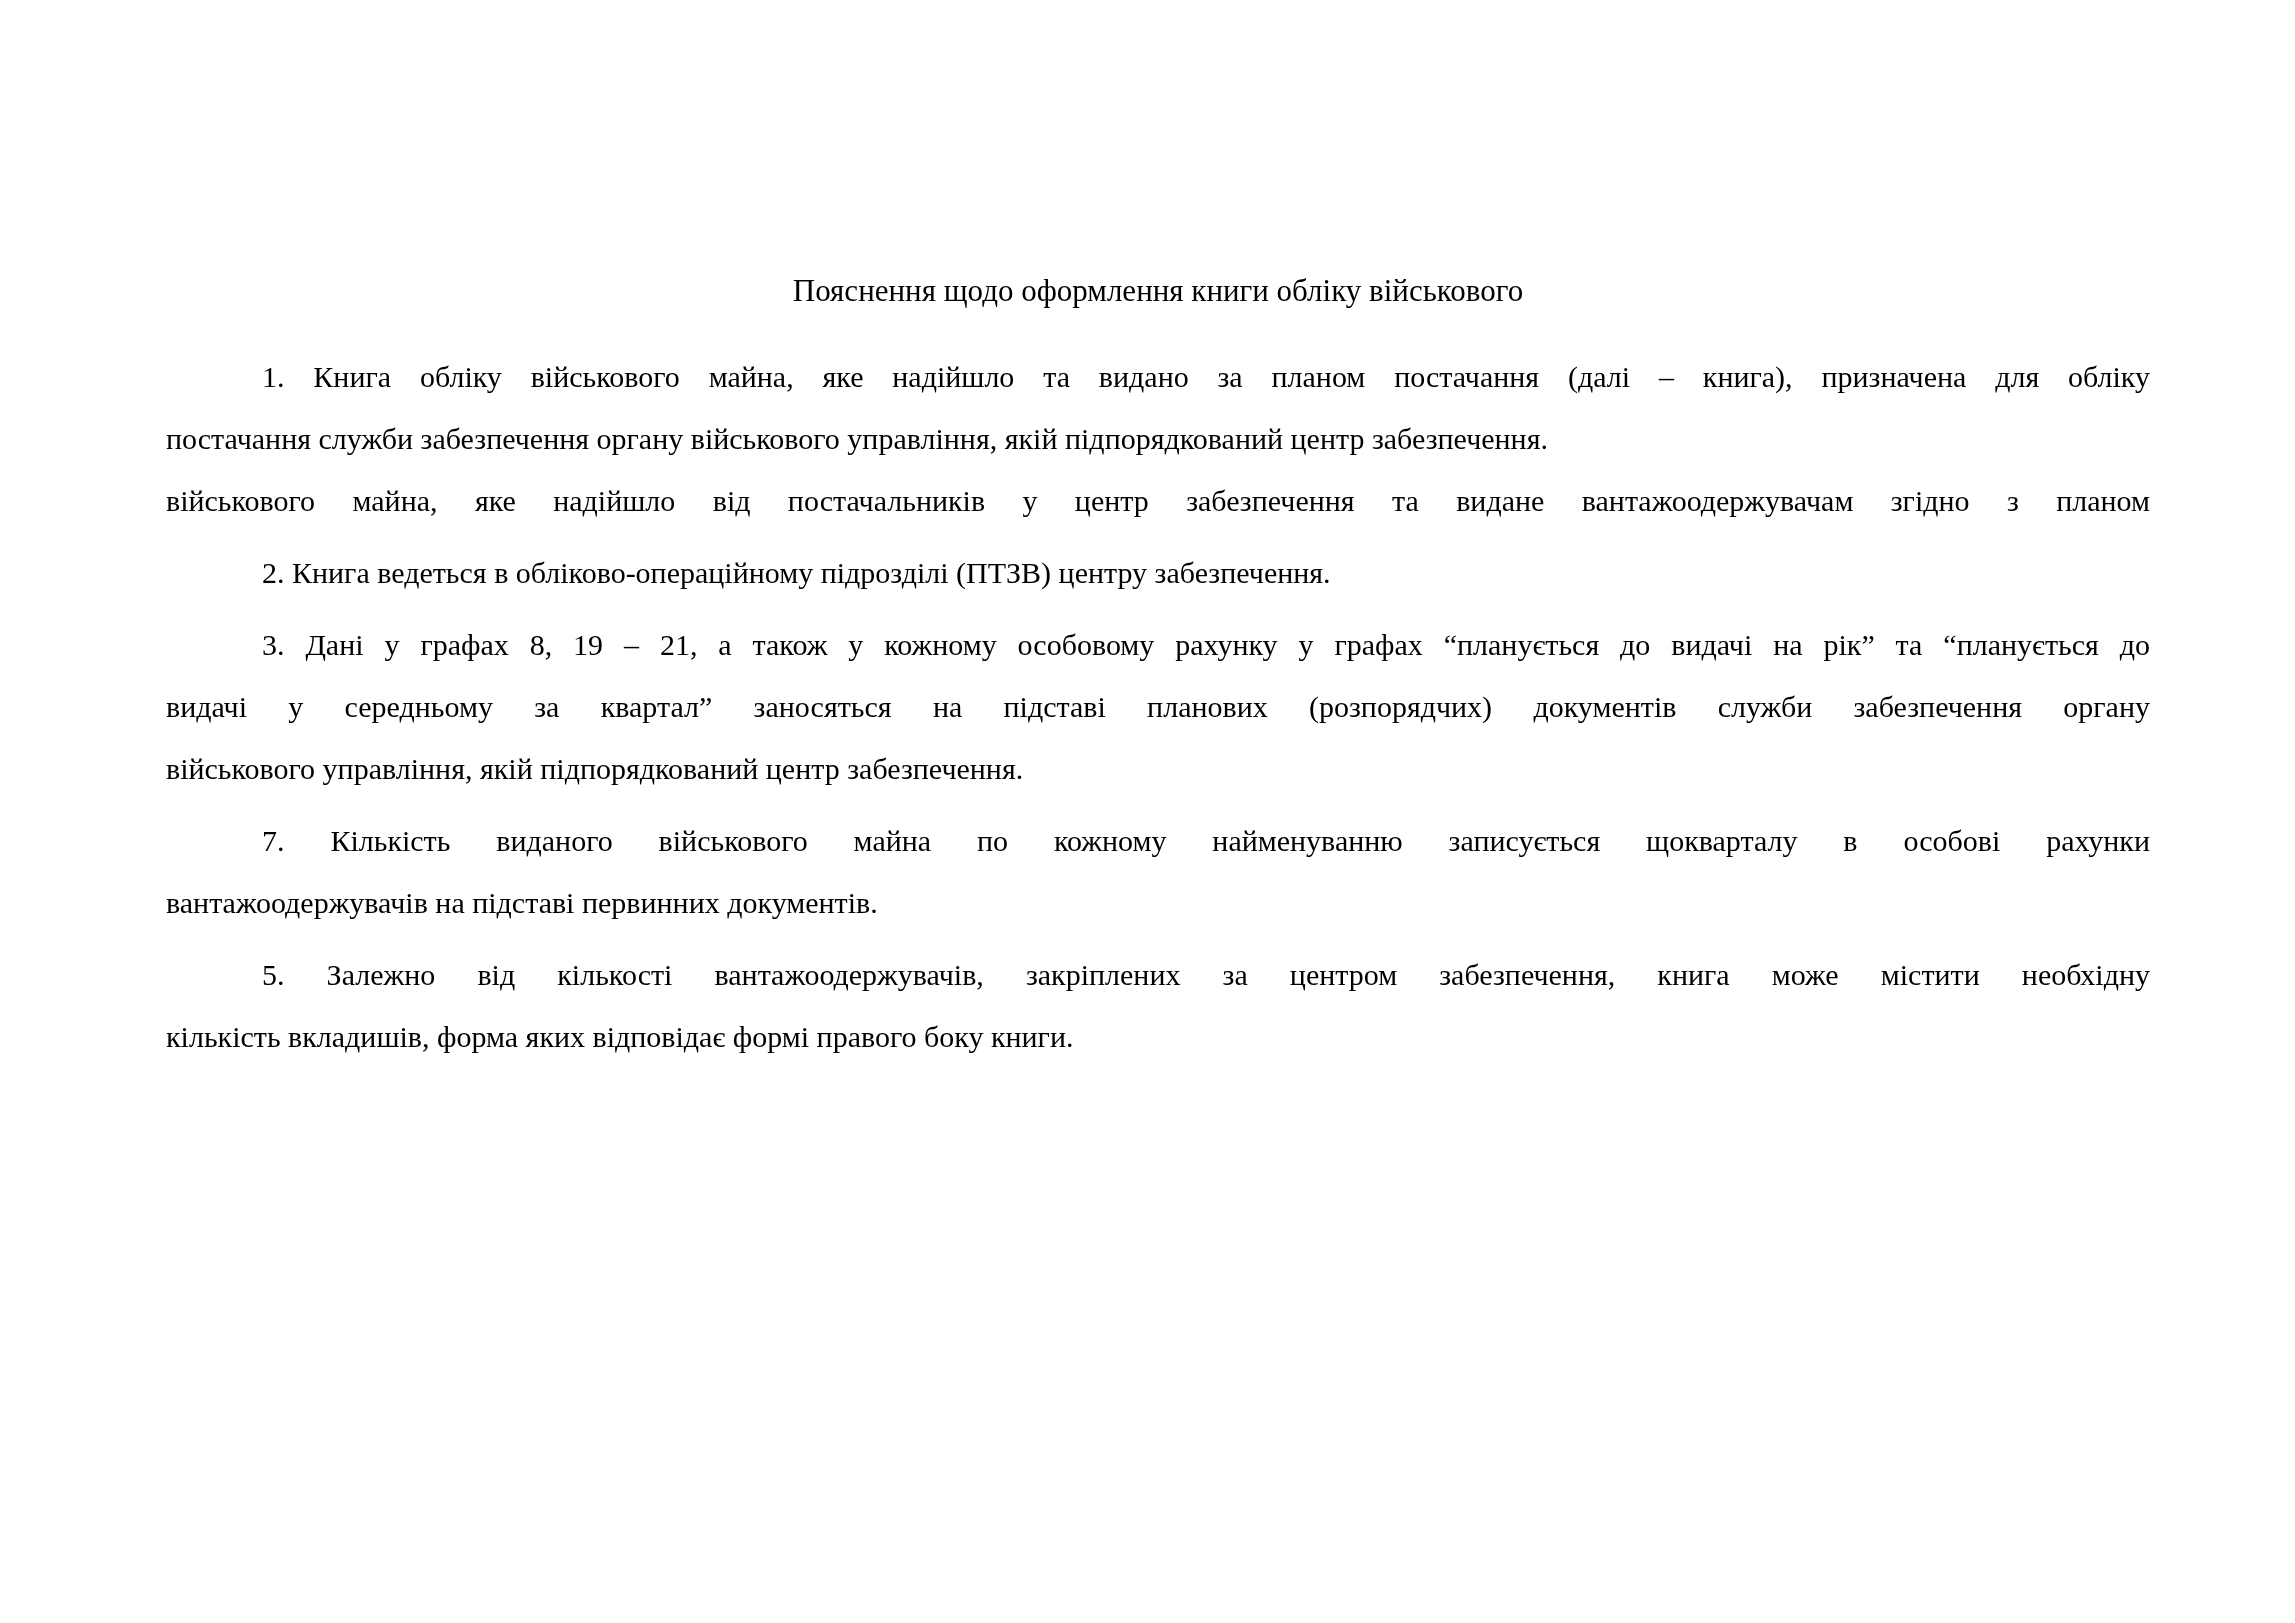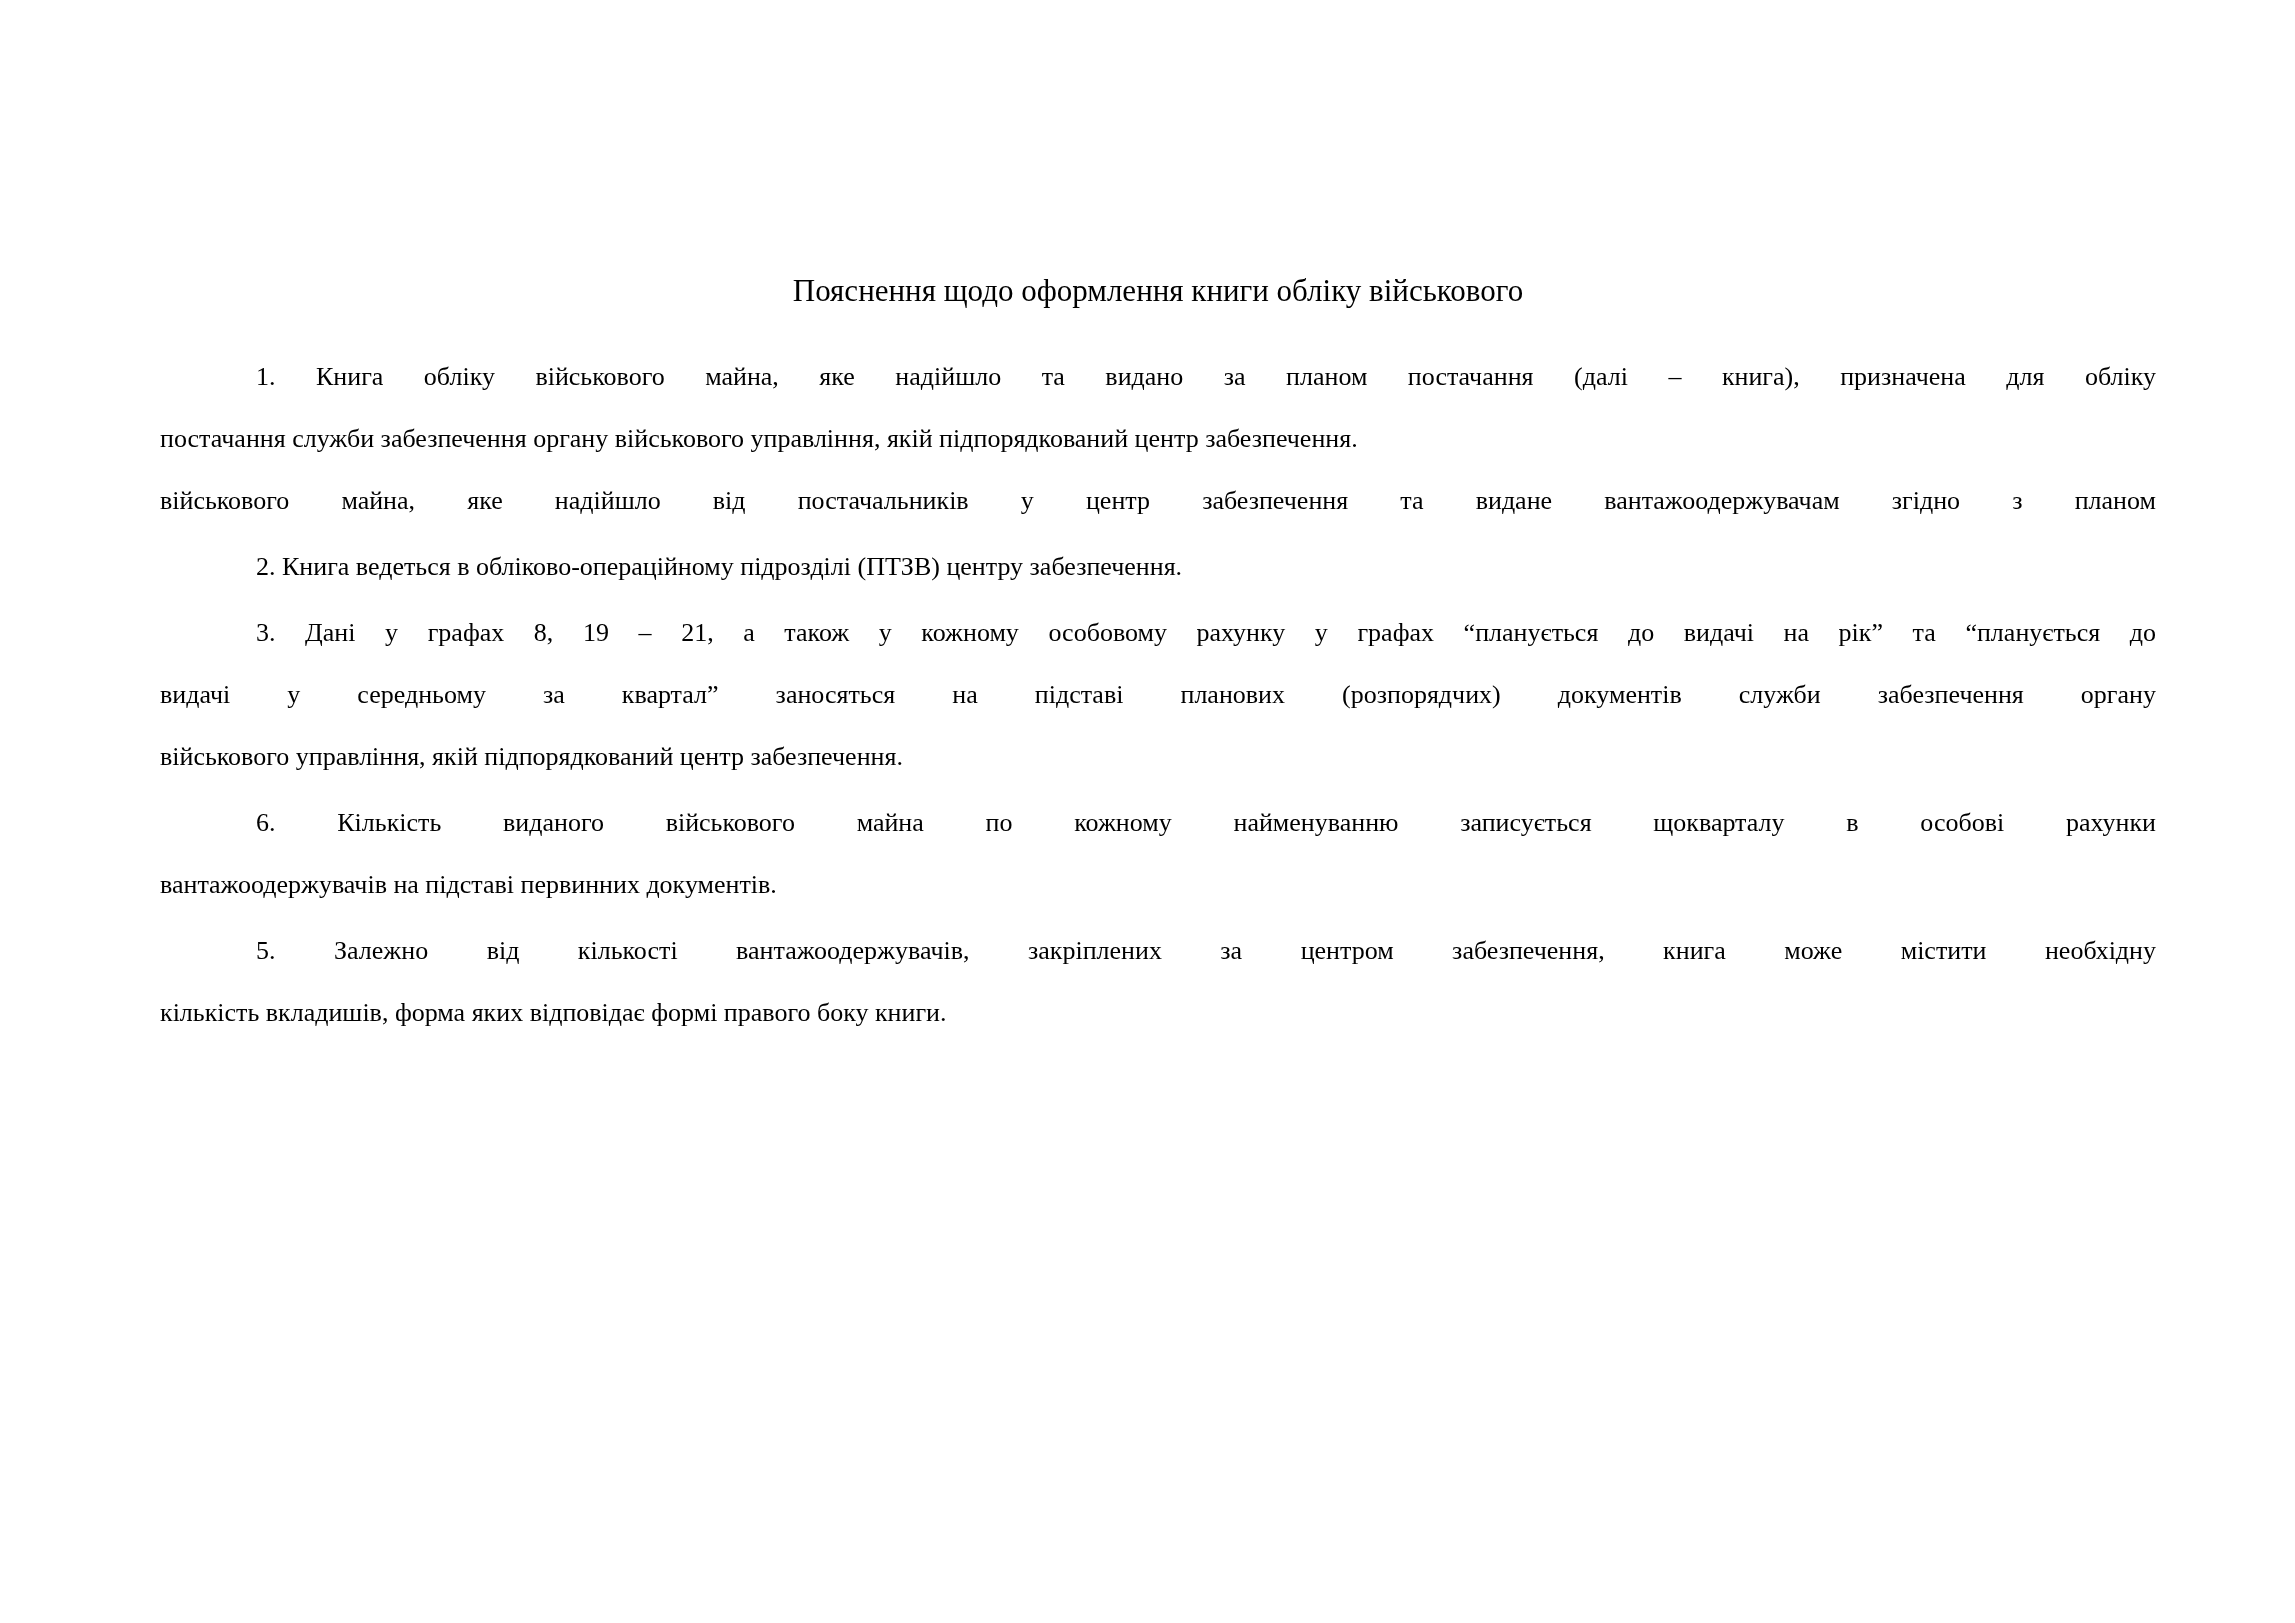--- a/index.html
+++ b/index.html
@@ -27,23 +27,23 @@
     top: 260px;
   }
   .doc-title {
     text-align: center;
     font-size: 31px;
     line-height: 62px;
     font-weight: normal;
     margin: 0 0 24px 0;
   }
   .para {
-    font-size: 26px;
+    font-size: 30px;
     line-height: 62px;
-    margin: 4px;
+    margin: 10px;
   }
   .tline {
     display: block;
   }
   
   .jline {
     text-align: justify;
     text-align-last: justify;
     text-justify: inter-word;
     white-space: normal;
@@ -77,21 +77,21 @@
       <span class="tline lline findent">2. Книга ведеться в обліково-операційному підрозділі (ПТЗВ) центру забезпечення.</span>
     </div>
 
     <div class="para">
       <span class="tline jline findent">3. Дані у графах 8, 19 – 21, а також у кожному особовому рахунку у графах “планується до видачі на рік” та “планується до</span>
       <span class="tline jline">видачі у середньому за квартал” заносяться на підставі планових (розпорядчих) документів служби забезпечення органу</span>
       <span class="tline lline">військового управління, якій підпорядкований центр забезпечення.</span>
     </div>
 
     <div class="para">
-      <span class="tline jline findent">6. Кількість виданого військового майна по кожному найменуванню записується щокварталу в особові рахунки</span>
+      <span class="tline jline findent">7. Кількість виданого військового майна по кожному найменуванню записується щокварталу в особові рахунки</span>
       <span class="tline lline">вантажоодержувачів на підставі первинних документів.</span>
     </div>
 
     <div class="para">
       <span class="tline jline findent">5. Залежно від кількості вантажоодержувачів, закріплених за центром забезпечення, книга може містити необхідну</span>
       <span class="tline lline">кількість вкладишів, форма яких відповідає формі правого боку книги.</span>
     </div>
 
   </div>
 </div>

